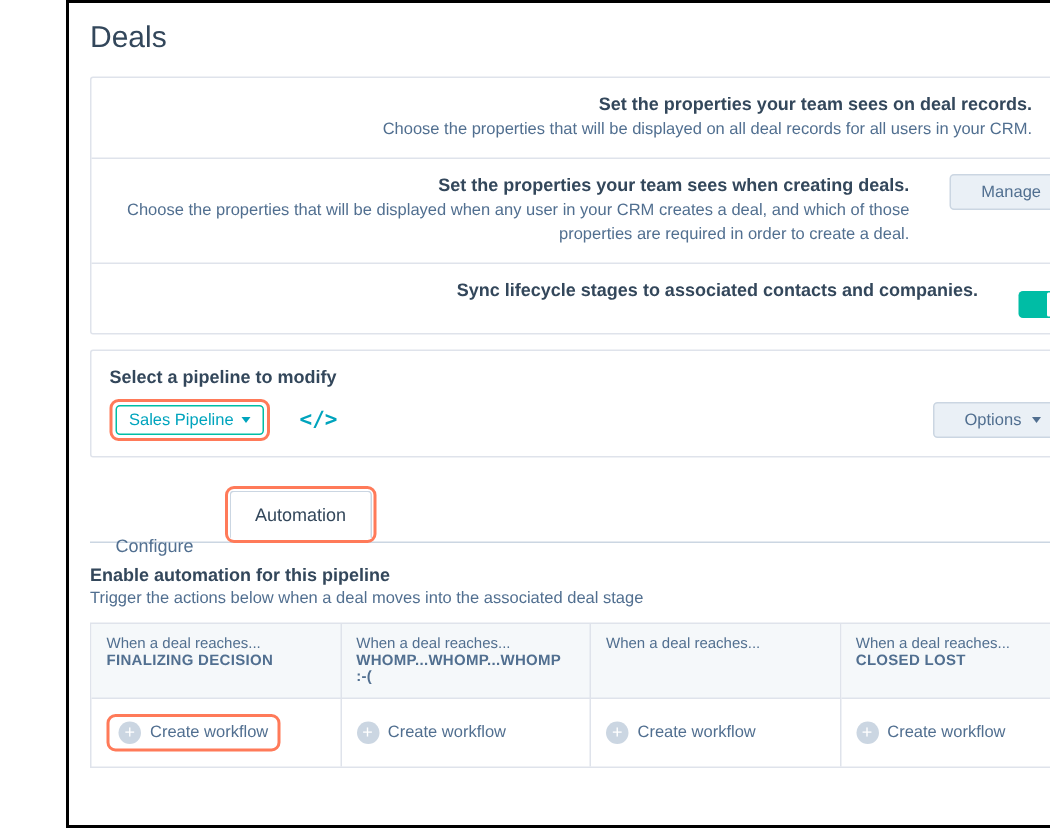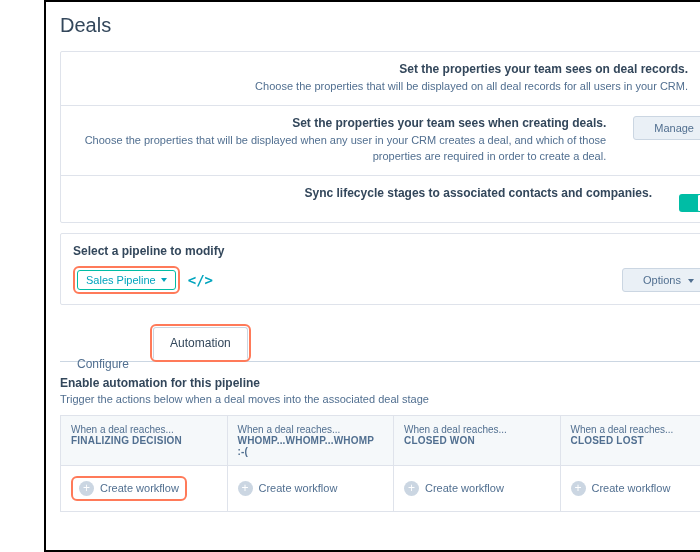--- a/index.html
+++ b/index.html
@@ -97,21 +97,21 @@
     border-left: 3px solid transparent;
     border-right: 3px solid transparent;
     border-top: 4px solid #00a4bd;
   }
   .highlight-pill {
     border: 2.5px solid #ff7a59;
     border-radius: 6px;
     padding: 2px;
     display: inline-block;
   }
-  .pipe-row { display: flex; align-items: center; gap: 8px; }
+  .pipe-row { display: flex; align-items: center; gap: 20px; }
   .code-icon {
     color: #00a4bd;
     font-family: monospace;
     font-size: 14px;
     font-weight: 600;
   }
   .options-btn .caret {
     display: inline-block;
     width: 0; height: 0;
     margin-left: 4px;
@@ -266,21 +266,20 @@
       <div class="stage-head">
         <div class="stage-label">When a deal reaches...</div>
         <div class="stage-name">FINALIZING DECISION</div>
       </div>
       <div class="stage-head">
         <div class="stage-label">When a deal reaches...</div>
         <div class="stage-name">WHOMP...WHOMP...WHOMP :-(</div>
       </div>
       <div class="stage-head">
         <div class="stage-label">When a deal reaches...</div>
-        <div class="stage-name">CLOSED WON</div>
       </div>
       <div class="stage-head" style="border-right:none">
         <div class="stage-label">When a deal reaches...</div>
         <div class="stage-name">CLOSED LOST</div>
       </div>
 
       <div class="stage-cell">
         <span class="wf-hl">
           <span class="plus-icon">+</span>
           <span>Create workflow</span>

